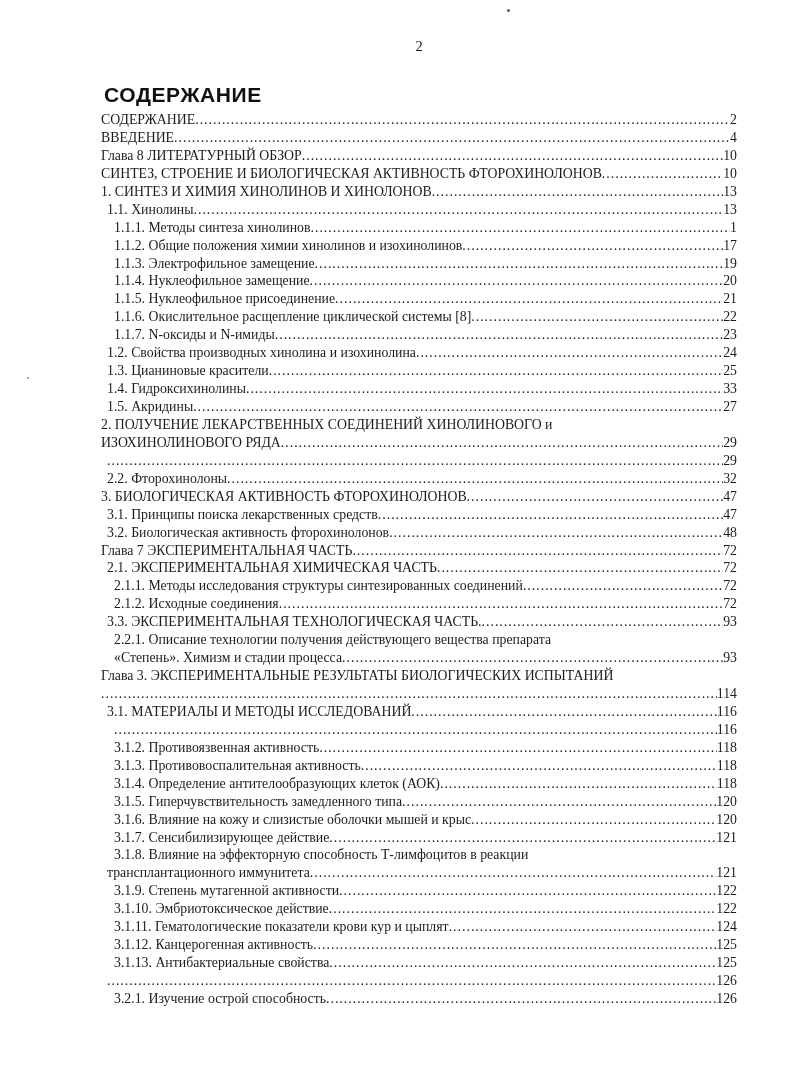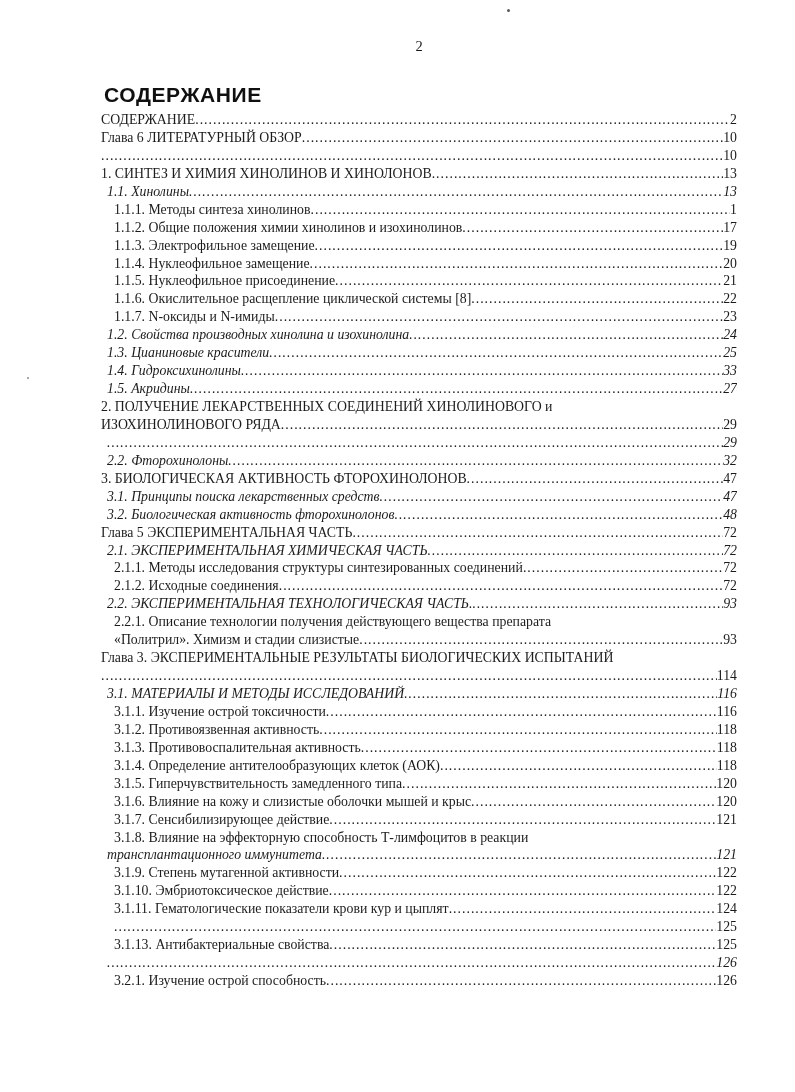--- a/index.html
+++ b/index.html
@@ -28,44 +28,50 @@
   .row .t{white-space:nowrap;flex:0 1 auto;}
   .row .lead{
     flex:1 1 auto;overflow:hidden;min-width:6px;white-space:nowrap;
   }
   .row .lead::after{
     content:"..........................................................................................................................................................................................";
     letter-spacing:1px;
   }
   .row .pg{flex:0 0 auto;white-space:nowrap;}
   .i0{padding-left:0;}
-  .i1{padding-left:6px;font-style:italic;}
+  .i1{padding-left:6px;}
   .i2{padding-left:13px;align-items:center;}
   .artifact{position:absolute;border-radius:50%;background:#5a5a5a;}
   .a1{left:507px;top:9px;width:3px;height:3px;}
   .a2{left:27px;top:377px;width:2px;height:2px;background:#8a8a8a;}
 </style>
 </head>
 <body>
 
 <div>
   <div class="pageno-top">2</div>
   <h1 class="doc-title">СОДЕРЖАНИЕ</h1>
   <div class="toc" id="toc">
       <div class="row i0">
         <span class="t">СОДЕРЖАНИЕ</span>
         <span class="lead"></span>
         <span class="pg">2</span>
       </div>
       <div class="row i0">
-        <span class="t">Глава 6 ЛИТЕРАТУРНЫЙ ОБЗОР</span>
+        <span class="t">ВВЕДЕНИЕ</span>
+        <span class="lead"></span>
+        <span class="pg">4</span>
+      </div>
+      <div class="row i0">
+        <span class="t">Глава 8 ЛИТЕРАТУРНЫЙ ОБЗОР</span>
         <span class="lead"></span>
         <span class="pg">10</span>
       </div>
       <div class="row i0">
+        <span class="t">СИНТЕЗ, СТРОЕНИЕ И БИОЛОГИЧЕСКАЯ АКТИВНОСТЬ ФТОРОХИНОЛОНОВ</span>
         <span class="lead"></span>
         <span class="pg">10</span>
       </div>
       <div class="row i0">
         <span class="t">1. СИНТЕЗ И ХИМИЯ ХИНОЛИНОВ И ХИНОЛОНОВ</span>
         <span class="lead"></span>
         <span class="pg">13</span>
       </div>
       <div class="row i1">
         <span class="t">1.1. Хинолины</span>
@@ -153,67 +159,66 @@
         <span class="t">3.1. Принципы поиска лекарственных средств</span>
         <span class="lead"></span>
         <span class="pg">47</span>
       </div>
       <div class="row i1">
         <span class="t">3.2. Биологическая активность фторохинолонов</span>
         <span class="lead"></span>
         <span class="pg">48</span>
       </div>
       <div class="row i0">
-        <span class="t">Глава 5 ЭКСПЕРИМЕНТАЛЬНАЯ ЧАСТЬ</span>
+        <span class="t">Глава 7 ЭКСПЕРИМЕНТАЛЬНАЯ ЧАСТЬ</span>
         <span class="lead"></span>
         <span class="pg">72</span>
       </div>
       <div class="row i1">
         <span class="t">2.1. ЭКСПЕРИМЕНТАЛЬНАЯ ХИМИЧЕСКАЯ ЧАСТЬ</span>
         <span class="lead"></span>
         <span class="pg">72</span>
       </div>
       <div class="row i2">
         <span class="t">2.1.1. Методы исследования структуры синтезированных соединений</span>
         <span class="lead"></span>
         <span class="pg">72</span>
       </div>
       <div class="row i2">
         <span class="t">2.1.2. Исходные соединения</span>
         <span class="lead"></span>
         <span class="pg">72</span>
       </div>
       <div class="row i1">
-        <span class="t">2.2. ЭКСПЕРИМЕНТАЛЬНАЯ ТЕХНОЛОГИЧЕСКАЯ ЧАСТЬ.</span>
+        <span class="t">3.3. ЭКСПЕРИМЕНТАЛЬНАЯ ТЕХНОЛОГИЧЕСКАЯ ЧАСТЬ.</span>
         <span class="lead"></span>
         <span class="pg">93</span>
       </div>
       <div class="row i2">
         <span class="t">2.2.1. Описание технологии получения действующего вещества препарата</span>
       </div>
       <div class="row i2">
-        <span class="t">«Политрил». Химизм и стадии слизистые</span>
+        <span class="t">«Степень». Химизм и стадии процесса</span>
         <span class="lead"></span>
         <span class="pg">93</span>
       </div>
       <div class="row i0">
         <span class="t">Глава 3. ЭКСПЕРИМЕНТАЛЬНЫЕ РЕЗУЛЬТАТЫ БИОЛОГИЧЕСКИХ ИСПЫТАНИЙ</span>
       </div>
       <div class="row i0">
         <span class="t"></span>
         <span class="lead"></span>
         <span class="pg">114</span>
       </div>
       <div class="row i1">
         <span class="t">3.1. МАТЕРИАЛЫ И МЕТОДЫ ИССЛЕДОВАНИЙ</span>
         <span class="lead"></span>
         <span class="pg">116</span>
       </div>
       <div class="row i2">
-        <span class="t">3.1.1. Изучение острой токсичности</span>
         <span class="lead"></span>
         <span class="pg">116</span>
       </div>
       <div class="row i2">
         <span class="t">3.1.2. Противоязвенная активность</span>
         <span class="lead"></span>
         <span class="pg">118</span>
       </div>
       <div class="row i2">
         <span class="t">3.1.3. Противовоспалительная активность</span>
@@ -257,20 +262,21 @@
         <span class="t">3.1.10. Эмбриотоксическое действие</span>
         <span class="lead"></span>
         <span class="pg">122</span>
       </div>
       <div class="row i2">
         <span class="t">3.1.11. Гематологические показатели крови кур и цыплят</span>
         <span class="lead"></span>
         <span class="pg">124</span>
       </div>
       <div class="row i2">
+        <span class="t">3.1.12. Канцерогенная  активность</span>
         <span class="lead"></span>
         <span class="pg">125</span>
       </div>
       <div class="row i2">
         <span class="t">3.1.13. Антибактериальные свойства</span>
         <span class="lead"></span>
         <span class="pg">125</span>
       </div>
       <div class="row i1">
         <span class="lead"></span>

